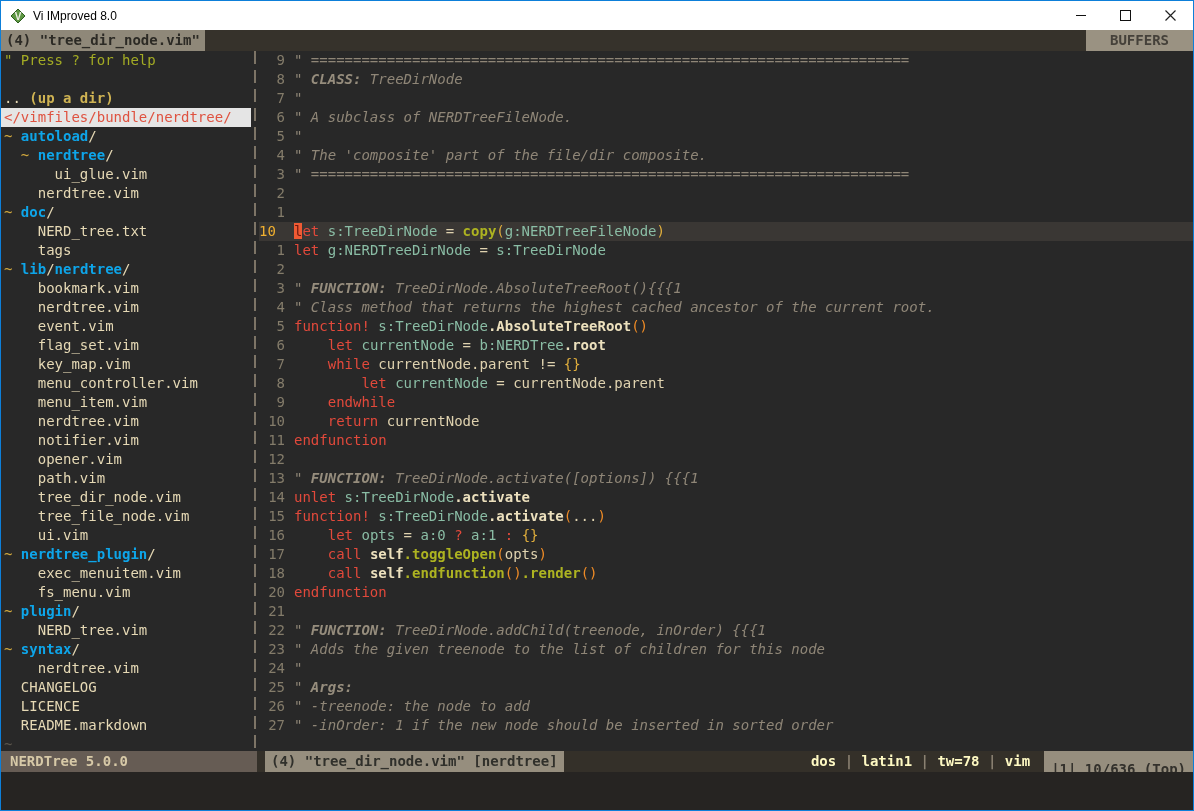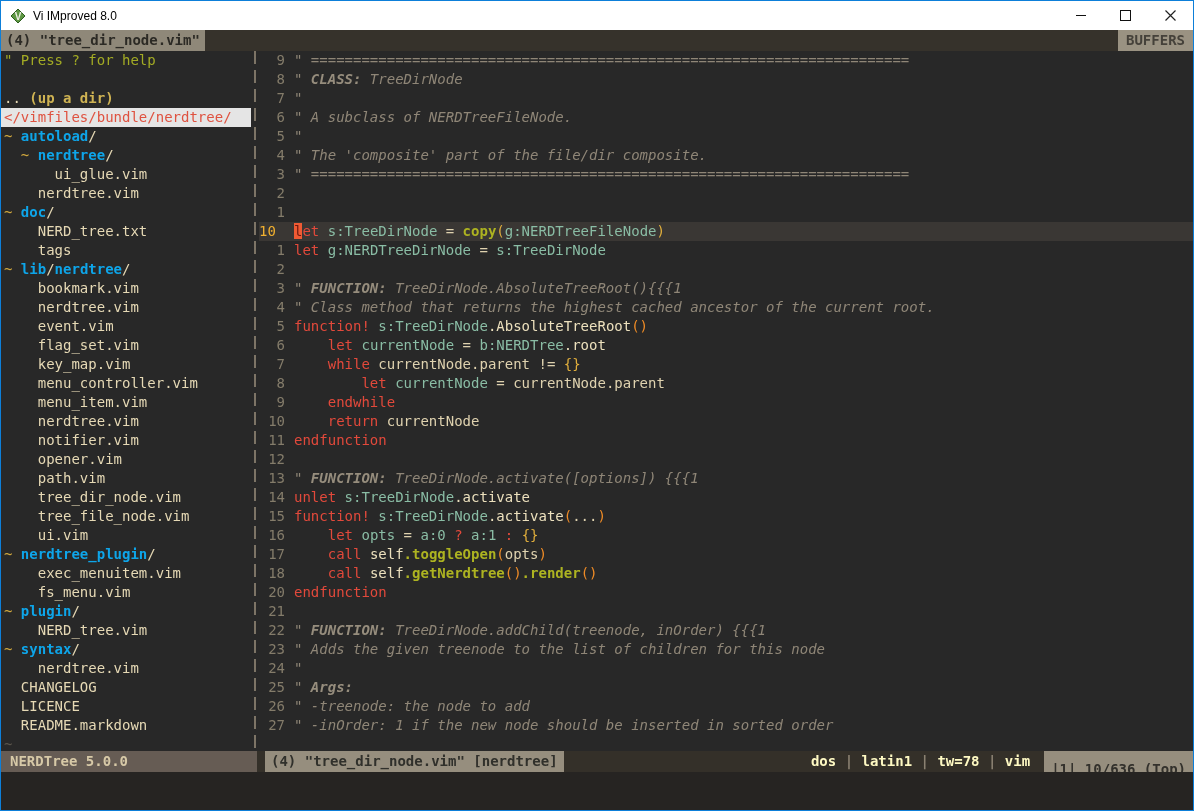--- a/index.html
+++ b/index.html
@@ -13,21 +13,21 @@
     font-family:"Liberation Sans",sans-serif;font-size:12px;color:#000;}
   .app-icon{margin:0 7px 0 9px;width:16px;height:16px;flex:none;}
   .titlebar-spacer{flex:1;}
   .wbtn{width:45px;height:100%;display:flex;align-items:center;justify-content:center;flex:none;}
   .min-glyph{width:10px;height:1px;background:#111;}
   .max-glyph{width:9px;height:9px;border:1px solid #111;}
   
   .tabline{height:21px;background:#36322b;display:flex;flex:none;font-size:14px;font-weight:bold;line-height:21px;white-space:pre;}
   .tab{background:#8f8879;color:#2c2a25;padding:0 5px;}
   .tab-fill{flex:1;}
-  .buffers{background:#9a9282;color:#45413a;padding:0 8px;}
+  .buffers{background:#9a9282;color:#45413a;padding:0 24px;}
   
   .main{height:700px;display:flex;flex:none;overflow:hidden;font-size:14px;line-height:19px;}
   .nerdtree{width:250px;flex:none;overflow:hidden;}
   .nt-row{height:19px;white-space:pre;padding-left:3px;}
   .ntcursor{background:#e5e5e5;}
   .nthelp{color:#a3ab24;}
   .ntup{color:#cfb353;font-weight:bold;}
   .ntroot{color:#df5240;}
   .nttilde{color:#d0a73d;}
   .ntdir{color:#0ea5e9;font-weight:bold;}
@@ -41,21 +41,21 @@
   .cursorline{background:#3a3734;}
   .ln{width:26px;flex:none;text-align:right;color:#847c6a;}
   .ln.cur{text-align:left;color:#f1b02f;}
   .code{margin-left:9px;}
   .cm{color:#8f8677;font-style:italic;}
   .cmb{color:#968d7d;font-style:italic;font-weight:bold;}
   .kw{color:#e2493b;}
   .id{color:#8abda5;}
   .fn{color:#adb321;font-weight:bold;}
   .pw{color:#dfd2af;}
-  .pb{color:#ece0bd;font-weight:normal;text-align:center;}
+  .pb{color:#ece0bd;font-weight:bold;text-align:center;}
   .pr{color:#ee8b26;}
   .gd{color:#e0ae3c;}
   .num{color:#d3869b;}
   .cursor{background:#ef5a33;color:#701910;}
   
   .statusline{height:21px;flex:none;display:flex;background:#343029;font-size:14px;font-weight:bold;line-height:21px;white-space:pre;}
   .sl-nerdtree{width:256px;flex:none;background:#665c54;color:#d7c9a7;padding-left:9px;box-sizing:border-box;}
   .sl-gap{width:8px;flex:none;}
   .sl-file{background:#968e7e;color:#30302b;padding:0 6px;}
   .sl-spacer{flex:1;}
@@ -159,21 +159,21 @@
         <div class="ed-row"><span class="ln"> 8</span><span class="code"><span class="pw">        </span><span class="kw">let</span><span class="pw"> </span><span class="id">currentNode</span><span class="pw"> = currentNode.parent</span></span></div>
         <div class="ed-row"><span class="ln"> 9</span><span class="code"><span class="pw">    </span><span class="kw">endwhile</span></span></div>
         <div class="ed-row"><span class="ln">10</span><span class="code"><span class="pw">    </span><span class="kw">return</span><span class="pw"> currentNode</span></span></div>
         <div class="ed-row"><span class="ln">11</span><span class="code"><span class="kw">endfunction</span></span></div>
         <div class="ed-row"><span class="ln">12</span><span class="code"></span></div>
         <div class="ed-row"><span class="ln">13</span><span class="code"><span class="cm">" </span><span class="cmb">FUNCTION:</span><span class="cm"> TreeDirNode.activate([options]) {{{1</span></span></div>
         <div class="ed-row"><span class="ln">14</span><span class="code"><span class="kw">unlet</span><span class="pw"> </span><span class="id">s:TreeDirNode</span><span class="pb">.activate</span></span></div>
         <div class="ed-row"><span class="ln">15</span><span class="code"><span class="kw">function!</span><span class="pw"> </span><span class="id">s:TreeDirNode</span><span class="pb">.activate</span><span class="pr">(</span><span class="pw">...</span><span class="pr">)</span></span></div>
         <div class="ed-row"><span class="ln">16</span><span class="code"><span class="pw">    </span><span class="kw">let</span><span class="pw"> </span><span class="id">opts</span><span class="pw"> = </span><span class="id">a:0</span><span class="pw"> </span><span class="kw">?</span><span class="pw"> </span><span class="id">a:1</span><span class="pw"> </span><span class="kw">:</span><span class="pw"> </span><span class="gd">{}</span></span></div>
         <div class="ed-row"><span class="ln">17</span><span class="code"><span class="pw">    </span><span class="kw">call</span><span class="pw"> </span><span class="pb">self</span><span class="fn">.toggleOpen</span><span class="pr">(</span><span class="pw">opts</span><span class="pr">)</span></span></div>
-        <div class="ed-row"><span class="ln">18</span><span class="code"><span class="pw">    </span><span class="kw">call</span><span class="pw"> </span><span class="pb">self</span><span class="fn">.getNerdtree</span><span class="pr">()</span><span class="fn">.render</span><span class="pr">()</span></span></div>
+        <div class="ed-row"><span class="ln">18</span><span class="code"><span class="pw">    </span><span class="kw">call</span><span class="pw"> </span><span class="pb">self</span><span class="fn">.endfunction</span><span class="pr">()</span><span class="fn">.render</span><span class="pr">()</span></span></div>
         <div class="ed-row"><span class="ln">20</span><span class="code"><span class="kw">endfunction</span></span></div>
         <div class="ed-row"><span class="ln">21</span><span class="code"></span></div>
         <div class="ed-row"><span class="ln">22</span><span class="code"><span class="cm">" </span><span class="cmb">FUNCTION:</span><span class="cm"> TreeDirNode.addChild(treenode, inOrder) {{{1</span></span></div>
         <div class="ed-row"><span class="ln">23</span><span class="code"><span class="cm">" Adds the given treenode to the list of children for this node</span></span></div>
         <div class="ed-row"><span class="ln">24</span><span class="code"><span class="cm">"</span></span></div>
         <div class="ed-row"><span class="ln">25</span><span class="code"><span class="cm">" </span><span class="cmb">Args:</span></span></div>
         <div class="ed-row"><span class="ln">26</span><span class="code"><span class="cm">" -treenode: the node to add</span></span></div>
         <div class="ed-row"><span class="ln">27</span><span class="code"><span class="cm">" -inOrder: 1 if the new node should be inserted in sorted order</span></span></div>
       </div>
   </div>

